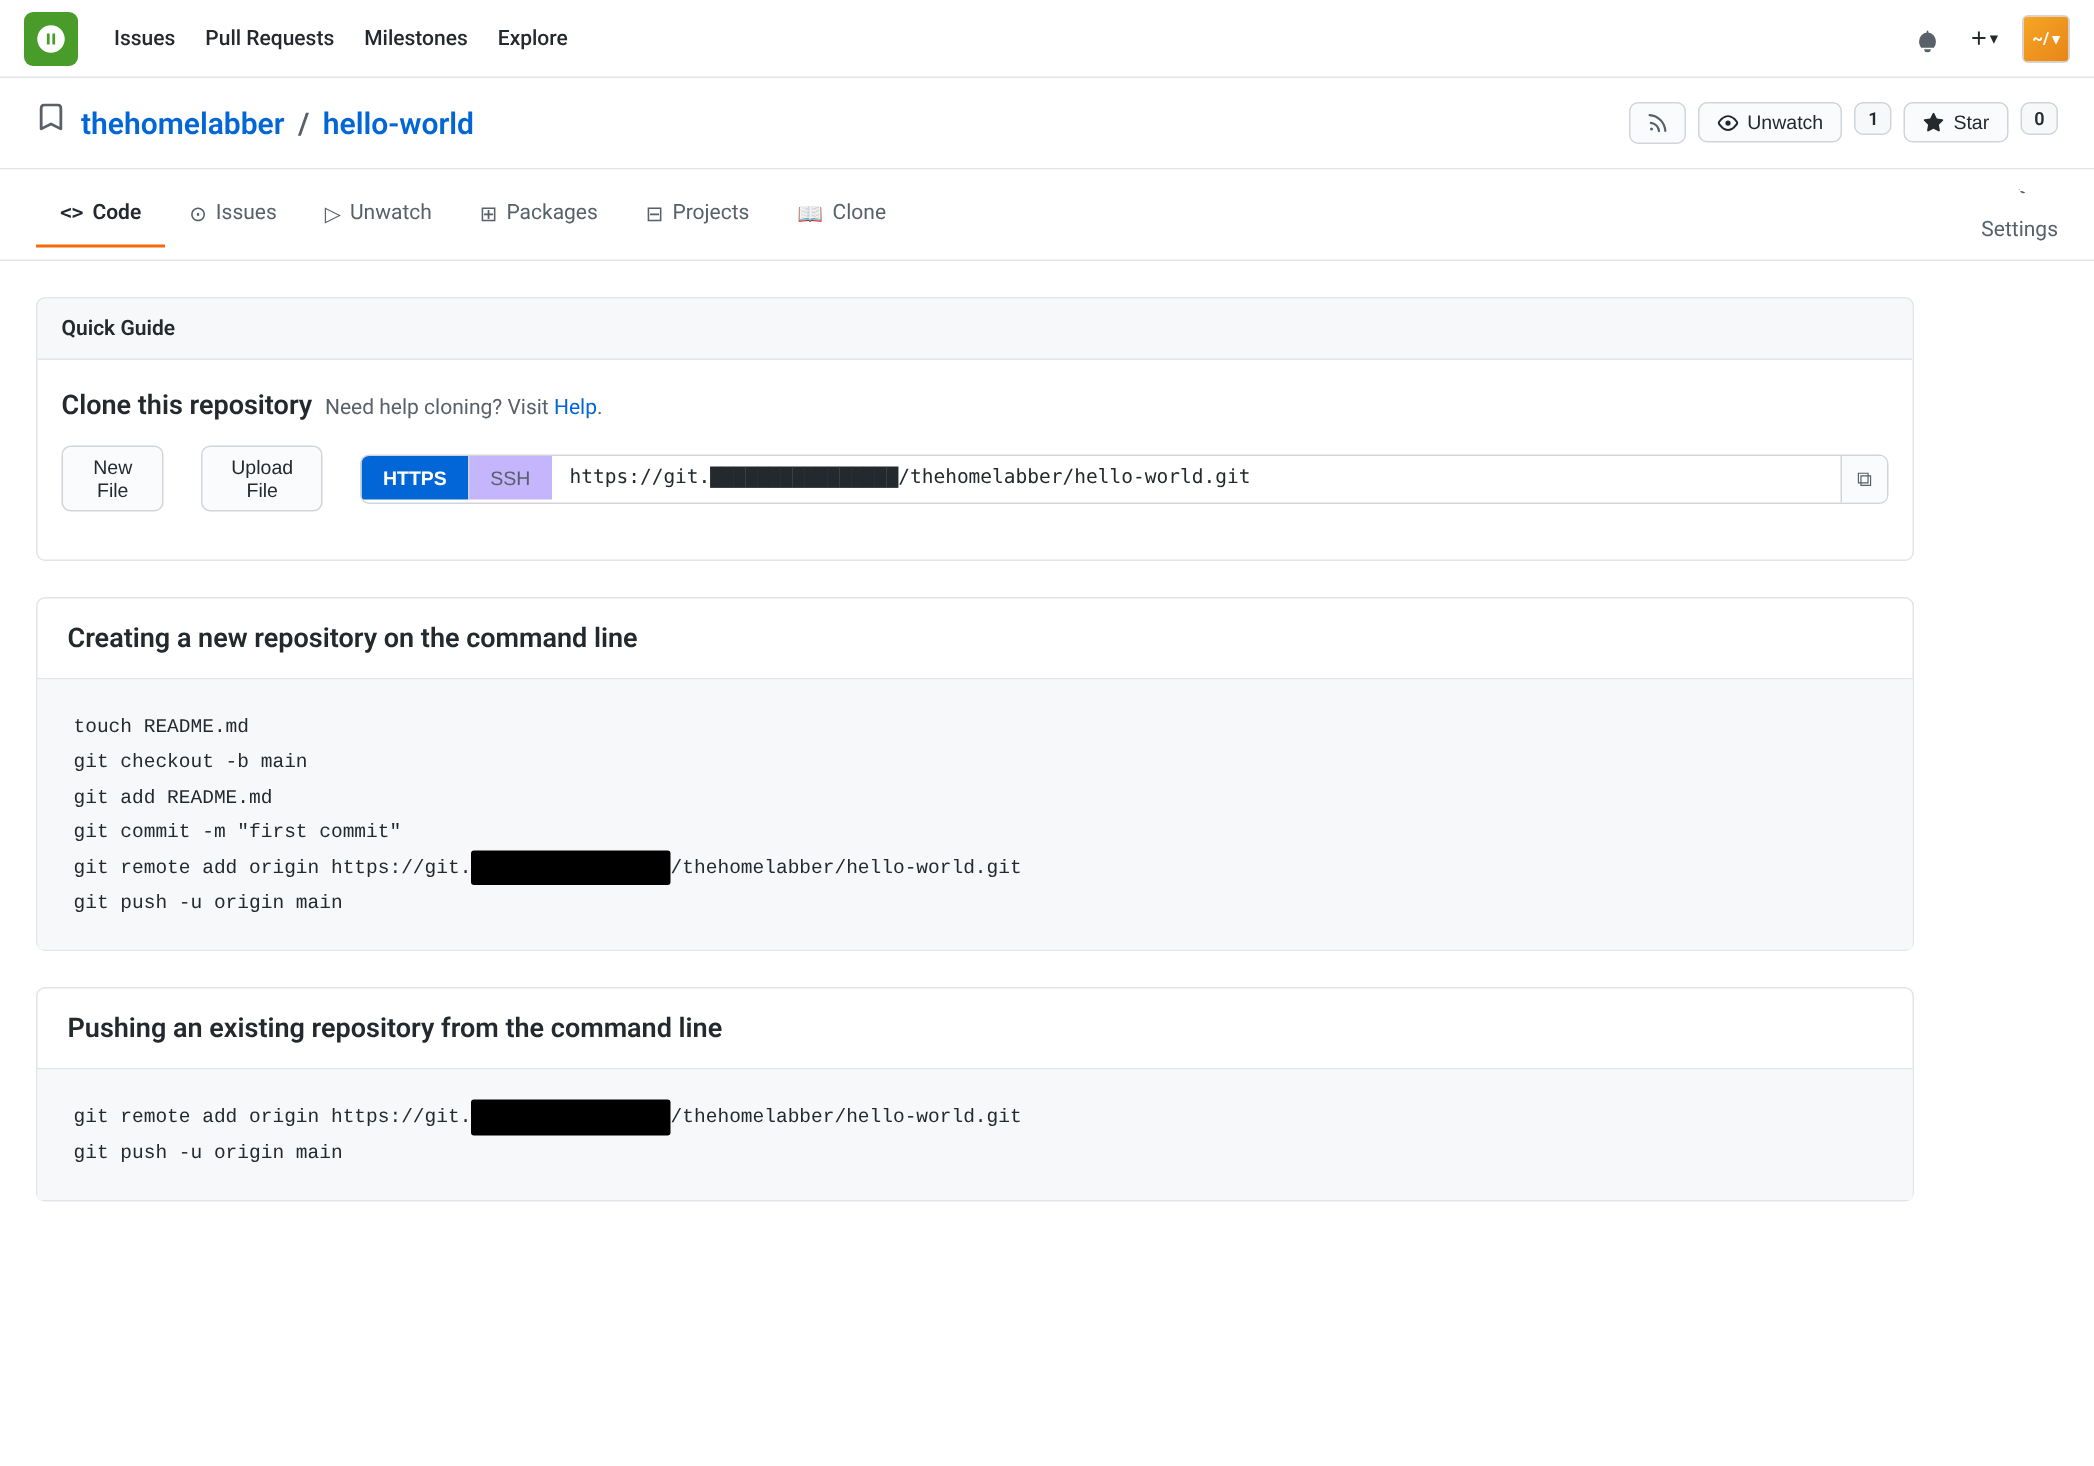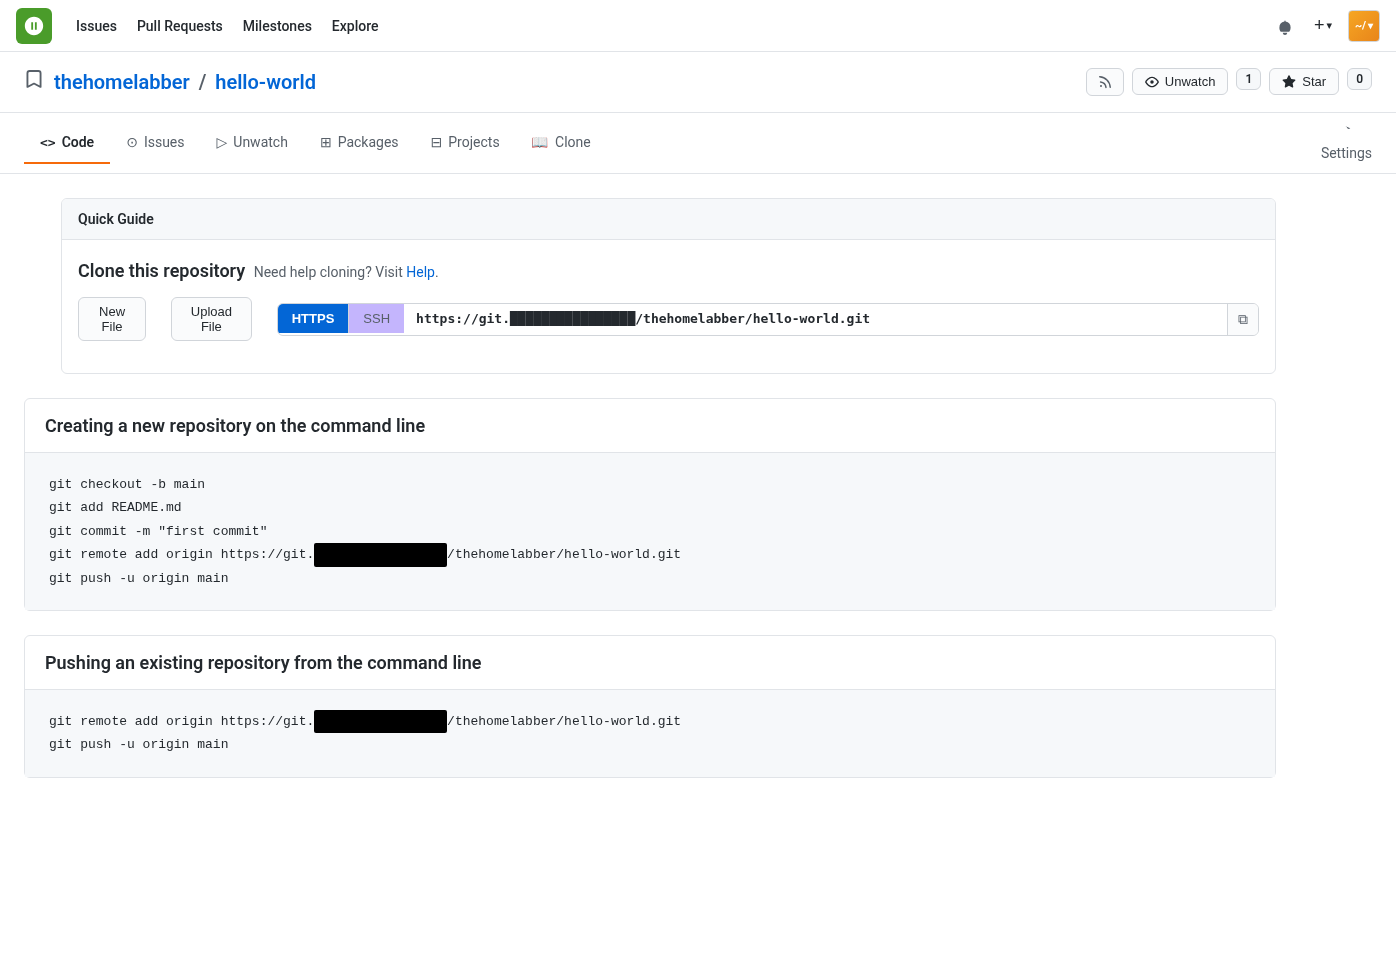--- a/index.html
+++ b/index.html
@@ -88,41 +88,41 @@
       color: #586069; text-decoration: none; font-size: 14px; cursor: pointer;
       padding: 12px 0;
       flex-direction: column;
     }
 
     
     .main-content { padding: 24px; max-width: 1300px; }
 
     
     .section-box {
-      border: 1px solid #e1e4e8; border-radius: 6px; margin-bottom: 24px; overflow: hidden; margin-left: 37px;
+      border: 1px solid #e1e4e8; border-radius: 6px; margin-bottom: 24px; overflow: hidden;
     }
     .section-header {
       background: #f6f8fa; padding: 12px 16px;
       border-bottom: 1px solid #e1e4e8; font-weight: 600; font-size: 14px;
     }
     .section-body { padding: 20px 16px; }
 
     
     .clone-title { font-size: 18px; font-weight: 600; margin-bottom: 16px; }
     .clone-title .help-text { font-size: 14px; font-weight: 400; margin-left: 4px; color: #586069; text-align: center; }
     .clone-title .help-link { color: #0366d6; text-decoration: none; }
     .btn-new-file, .btn-upload {
       border: 1px solid #d1d5da; background: #fafbfc; padding: 6px 12px;
       border-radius: 6px; cursor: pointer; font-size: 13px; color: #24292e;
     }
 
     .protocol-bar { display: flex; align-items: flex-start; border: 1px solid #d1d5da; border-radius: 6px; overflow: hidden; width: 100%; }
     .btn-https { background: #0366d6; color: #fff; border: none; padding: 7px 14px; font-size: 13px; font-weight: 600; cursor: pointer; }
     .btn-ssh { background: #c4b5fd; color: #586069; border: none; padding: 7px 14px; font-size: 13px; cursor: pointer; border-left: 1px solid #d1d5da; }
-    .url-field { flex: 1; border: none; padding: 7px 12px; font-size: 13px; color: #24292e; background: #fff; outline: none; font-family: monospace; font-weight: bold; }
+    .url-field { flex: 1; border: none; padding: 7px 12px; font-size: 13px; color: #24292e; background: #fff; outline: none; font-family: monospace; }
     .url-copy-btn { border: none; border-left: 1px solid #d1d5da; background: #fafbfc; padding: 7px 10px; cursor: pointer; color: #586069; font-size: 14px; }
 
     
     .code-section { border: 1px solid #e1e4e8; border-radius: 6px; margin-bottom: 24px; }
     .code-section-header { padding: 16px 20px; font-size: 18px; font-weight: 600; border-bottom: 1px solid #e1e4e8; }
     .code-block { background: #f6f8fa; padding: 20px 24px; font-family: "SFMono-Regular", Consolas, "Liberation Mono", Menlo, monospace; font-size: 13px; line-height: 1.8; color: #24292e; }
   </style>
 </head>
 <body>
 
@@ -251,20 +251,21 @@
             <span>⧉</span>
           </button>
         </div>
       </div>
     </div>
   </div>
 
   <div class="code-section">
     <div class="code-section-header">Creating a new repository on the command line</div>
     <div class="code-block">
+      <div>touch README.md</div>
       <div>git checkout -b main</div>
       <div>git add README.md</div>
       <div>git commit -m "first commit"</div>
       <div>git remote add origin https://git.<span style="background:#000;color:#000;border-radius:2px;padding:0 4px;display:inline-block;min-width:120px;">&nbsp;&nbsp;&nbsp;&nbsp;&nbsp;&nbsp;&nbsp;&nbsp;&nbsp;&nbsp;&nbsp;&nbsp;&nbsp;&nbsp;&nbsp;&nbsp;</span>/thehomelabber/hello-world.git</div>
       <div>git push -u origin main</div>
     </div>
   </div>
 
   <div class="code-section">
     <div class="code-section-header">Pushing an existing repository from the command line</div>

